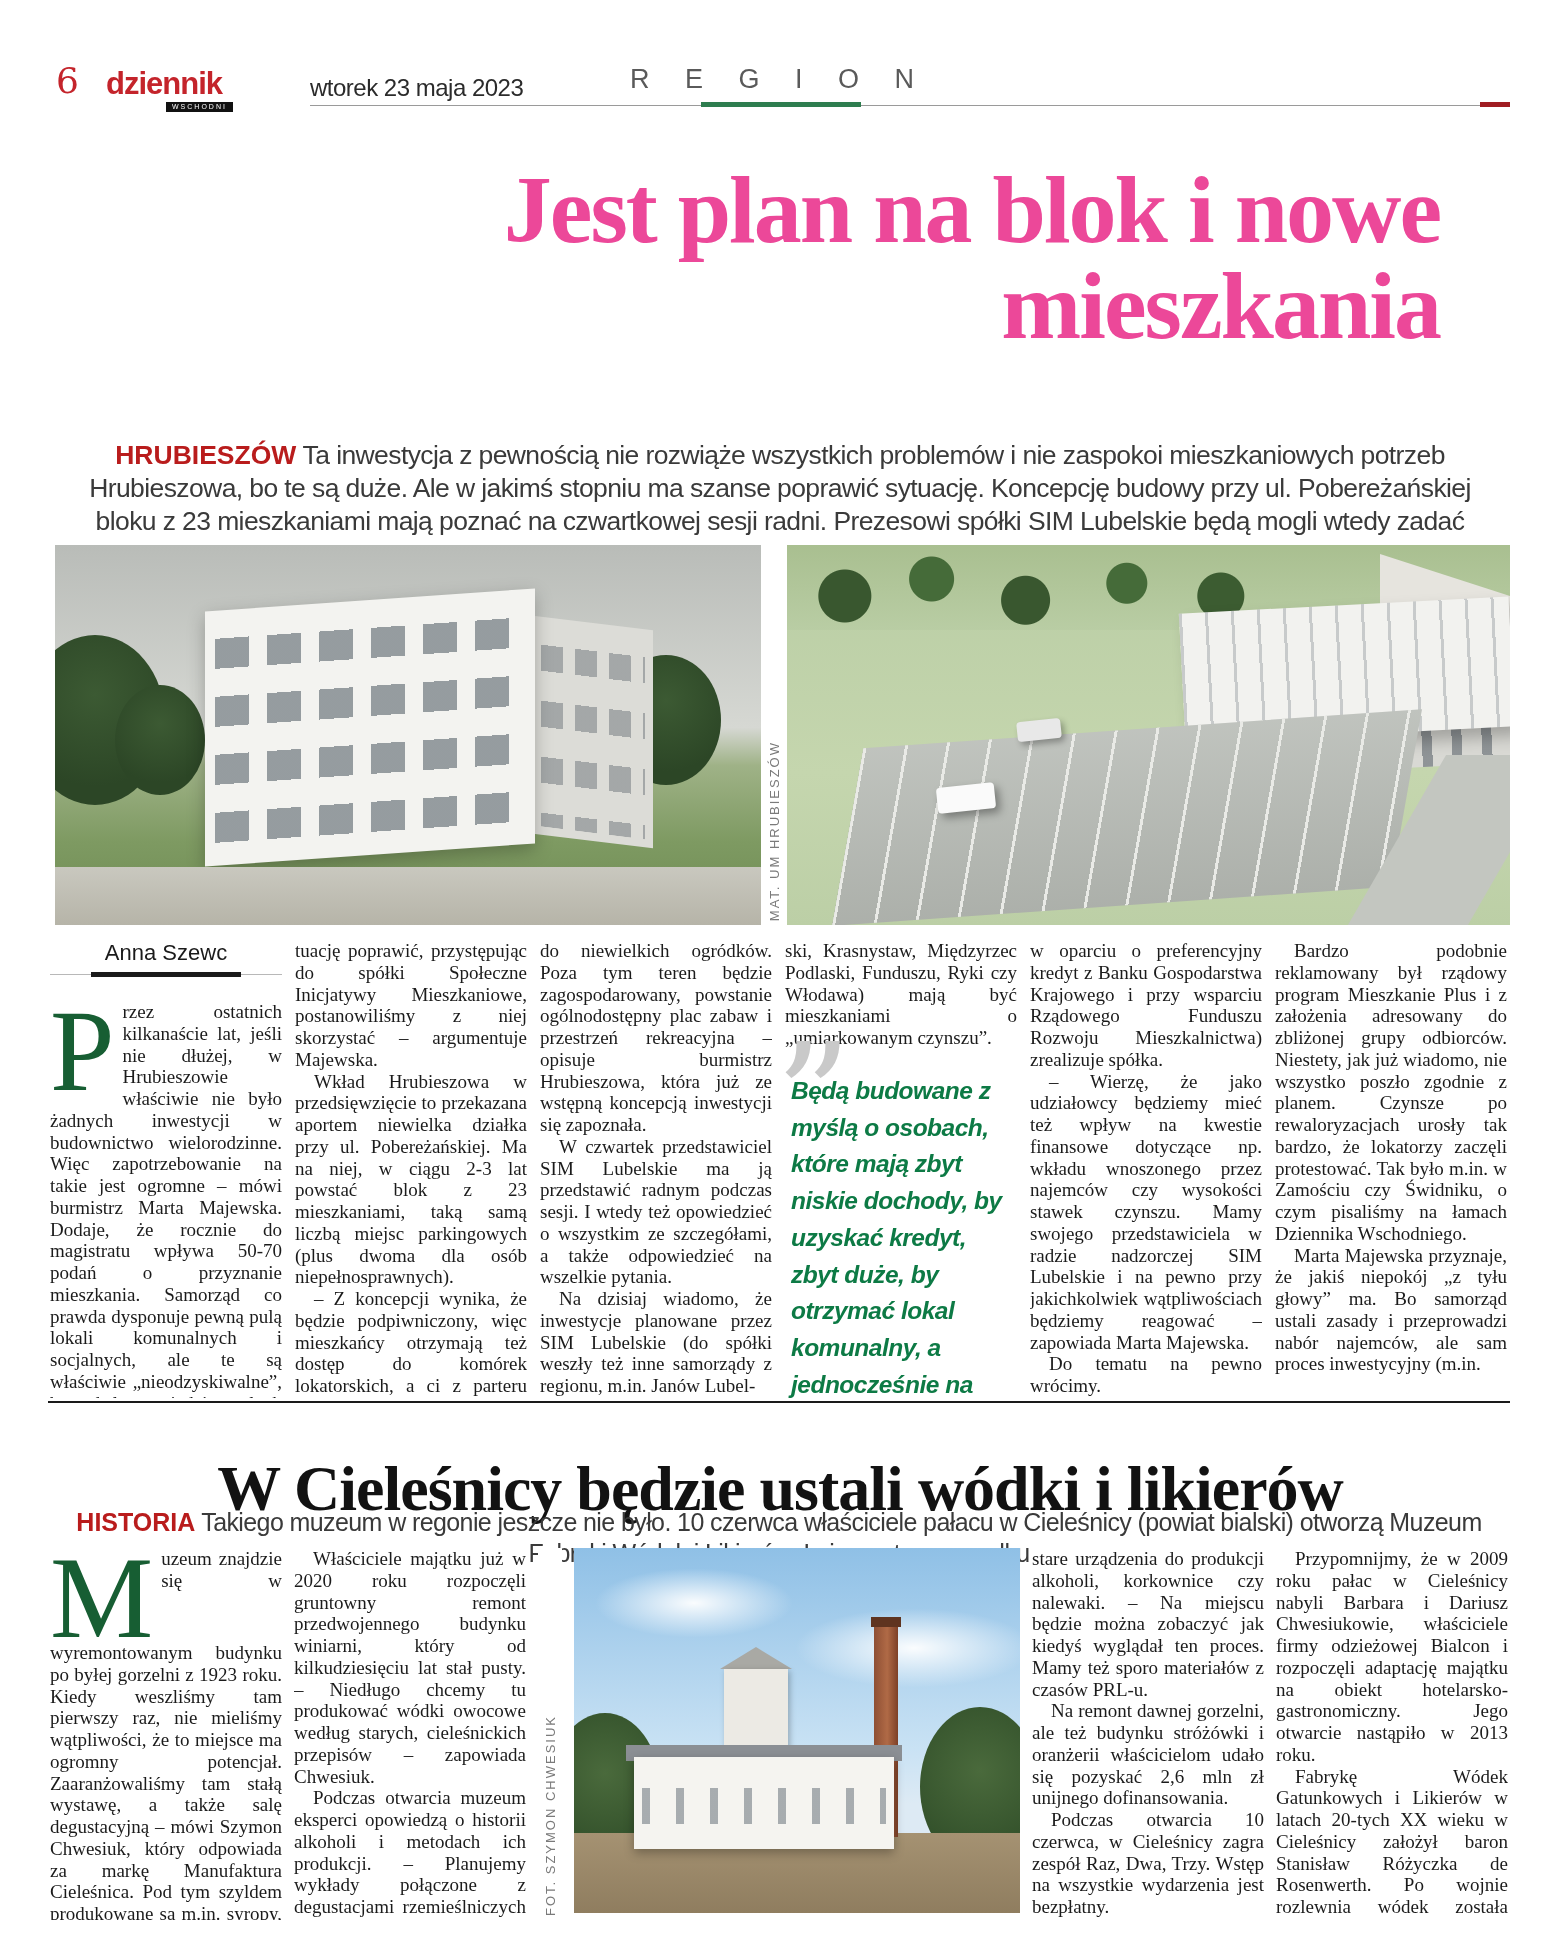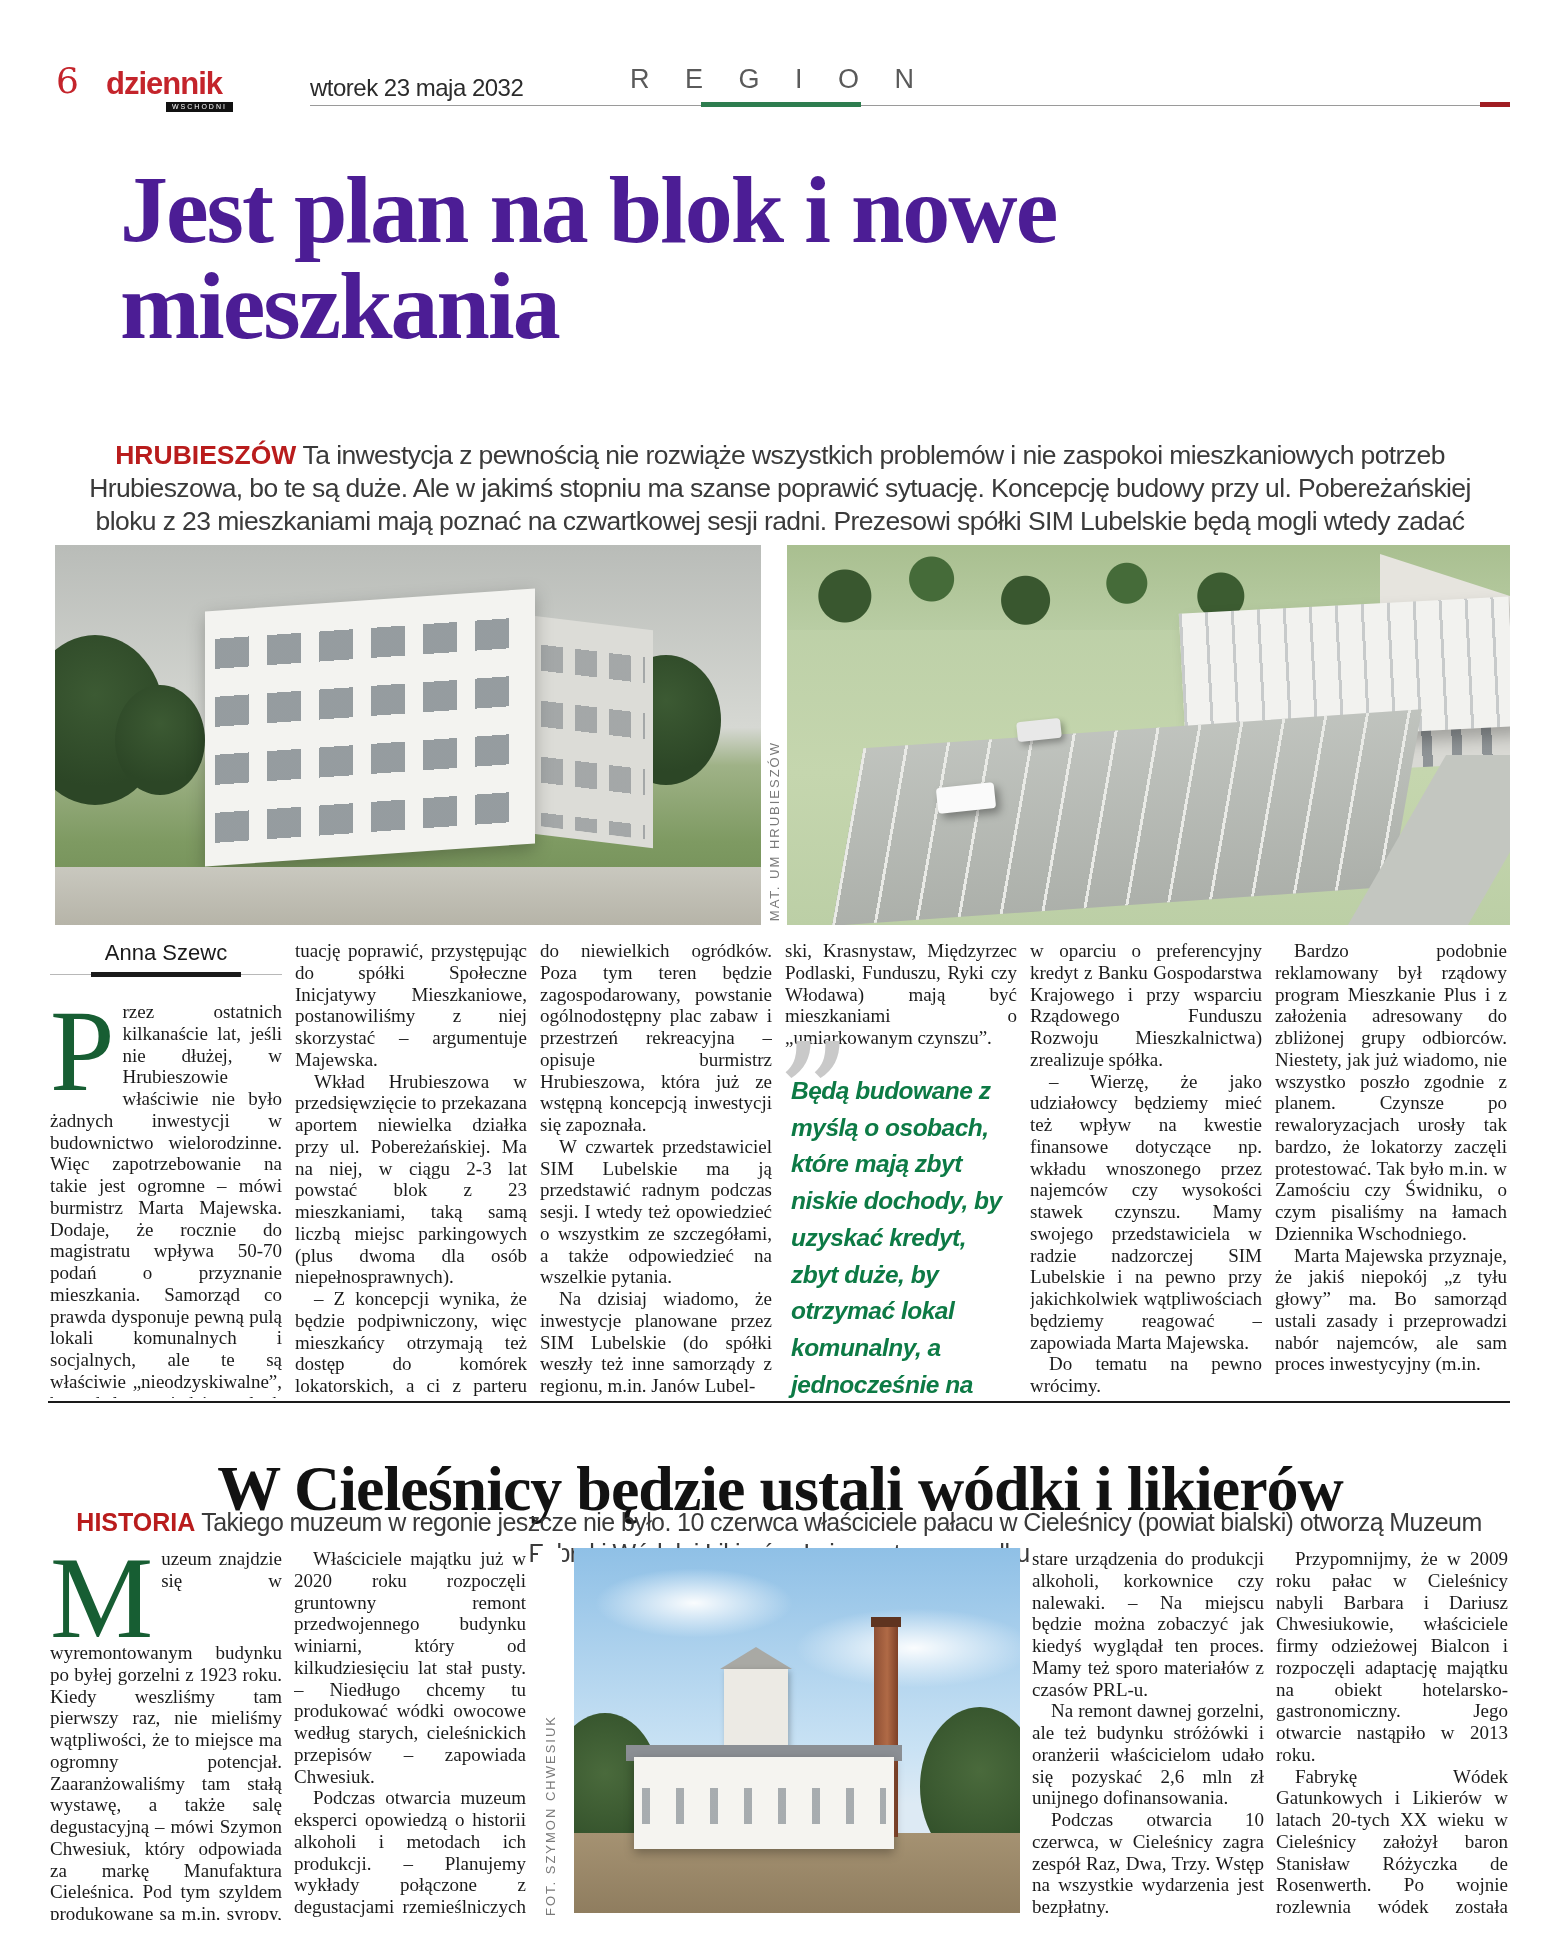--- a/index.html
+++ b/index.html
@@ -14,23 +14,23 @@
         font-family:"Liberation Sans",sans-serif;font-size:7px;letter-spacing:2px;
         padding:1px 6px;line-height:8px;}
   .date{position:absolute;left:262px;top:16px;font-family:"Liberation Sans",sans-serif;
         font-size:24px;color:#2b2b2b;letter-spacing:-0.5px;}
   .header-rule{position:absolute;left:262px;top:47px;width:1200px;height:1px;background:#9a9a9a;}
   .section{position:absolute;left:0;top:6px;width:1462px;text-align:center;
         font-family:"Liberation Sans",sans-serif;font-size:27px;color:#5a5a5a;letter-spacing:14px;}
   .section-underline{position:absolute;left:653px;top:44px;width:160px;height:5px;background:#2e7d4f;}
   .header-accent-right{position:absolute;right:0;top:44px;width:30px;height:5px;background:#a01d22;}
   
-  .headline1{position:absolute;left:120px;top:98px;width:1320px;text-align:left;
+  .headline1{position:absolute;left:120px;top:98px;width:1320px;text-align:right;
         font-family:"Liberation Serif",serif;font-weight:bold;font-size:96px;line-height:1.0;
-        color:#4c1d95;letter-spacing:-2px;}
+        color:#ec4899;letter-spacing:-2px;}
   
   .lead{position:absolute;font-family:"Liberation Sans",sans-serif;color:#3a3a3a;text-align:center;}
   .lead1{left:60px;top:412px;width:1440px;font-size:26.5px;line-height:1.26;letter-spacing:-0.6px;}
   .lead2{left:48px;top:1482px;width:1462px;font-size:25px;line-height:1.22;letter-spacing:-0.6px;}
   .lead-tag{font-weight:bold;color:#b91c1c;letter-spacing:0;}
   
   .photos1{position:absolute;left:55px;top:545px;width:1455px;height:380px;display:flex;}
   .photo{position:relative;overflow:hidden;}
   .photoA{width:706px;height:380px;background:linear-gradient(#b9bcb8 0%,#d6d8d3 48%,#9fb287 58%,#7e9a62 78%,#6d8a52 100%);}
   .pa-tree{position:absolute;background:radial-gradient(circle at 50% 35%,#3c5a33,#2c4626 70%);border-radius:50%;}
@@ -119,21 +119,21 @@
 </style>
 </head>
 <body>
 
 <div id="page">
 
   <div class="header">
     <div class="pageno">6</div>
     <div class="logo">dziennik</div>
     <div class="logo-sub">WSCHODNI</div>
-    <div class="date">wtorek 23 maja 2032</div>
+    <div class="date">wtorek 23 maja 2023</div>
     <div class="header-rule"></div>
     <div class="section">R E G I O N</div>
     <div class="section-underline"></div>
     <div class="header-accent-right"></div>
   </div>
 
   <h1 class="headline1">Jest plan na blok i nowe mieszkania</h1>
 
   <p class="lead lead1"><span class="lead-tag">HRUBIESZÓW</span><span> Ta inwestycja z pewnością nie rozwiąże wszystkich problemów i nie zaspokoi mieszkaniowych potrzeb Hrubieszowa, bo te są duże. Ale w jakimś stopniu ma szanse poprawić sytuację. Koncepcję budowy przy ul. Pobereżańskiej bloku z 23 mieszkaniami mają poznać na czwartkowej sesji radni. Prezesowi spółki SIM Lubelskie będą mogli wtedy zadać wszelkie nurtujące ich pytania</span></p>
 

